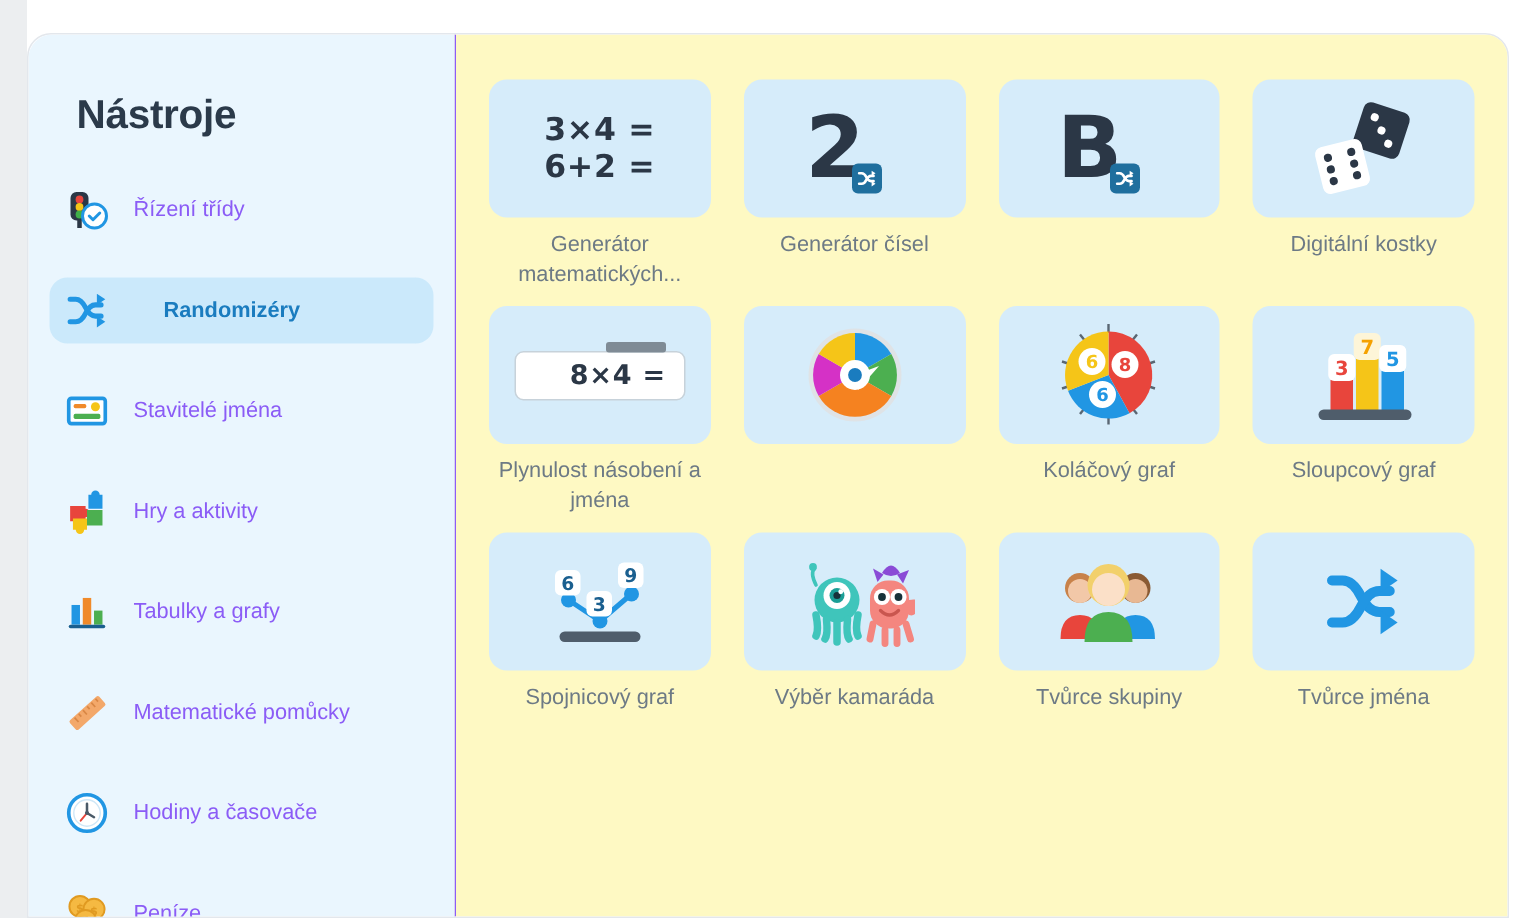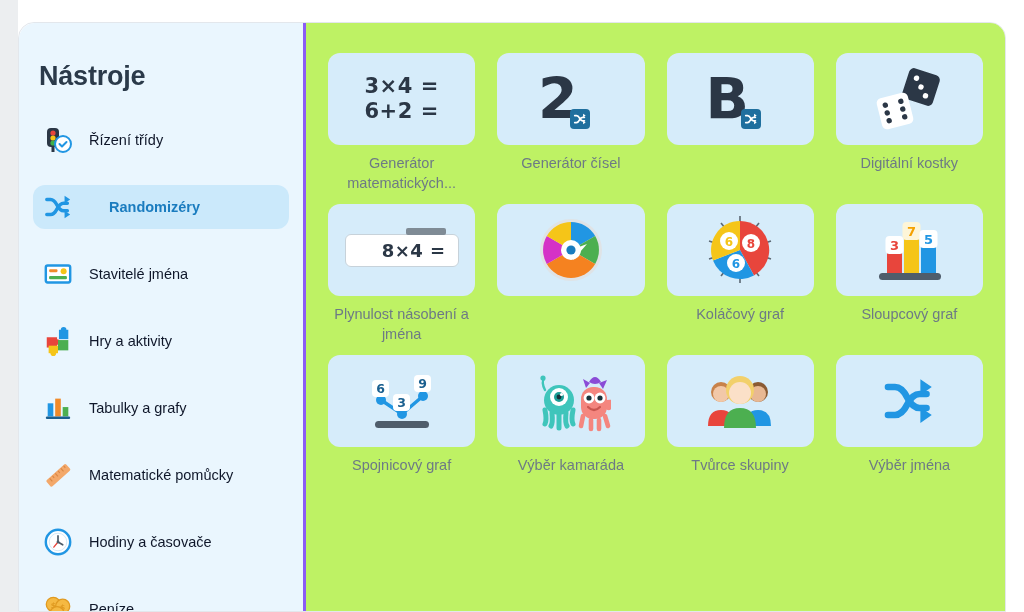--- a/index.html
+++ b/index.html
@@ -53,21 +53,21 @@
     border-top-left-radius: 16px;
     padding: 26px 0 0 0;
     position: relative;
   }
 
   #sidebar-title {
     font-size: 27px;
     font-weight: bold;
     color: #2b3a4a;
     letter-spacing: -0.2px;
-    padding: 12px 0 0 20px;
+    padding: 12px 0 0 32px;
     margin-bottom: 26px;
   }
 
   .nav-item {
     display: flex;
     align-items: center;
     height: 44px;
     margin: 0 14px 23px 14px;
     padding-left: 8px;
     border-radius: 12px;
@@ -81,34 +81,34 @@
     width: 34px;
     height: 34px;
     flex: 0 0 34px;
     margin-right: 14px;
     display: flex;
     align-items: center;
     justify-content: center;
   }
   .nav-label {
     font-size: 14.5px;
-    color: #0f172a;
+    color: #8b5cf6;
     white-space: nowrap;
   }
   .nav-item.active .nav-label {
     color: #1a7cbf;
     font-weight: bold;
   }
 
   
   #content {
     flex: 1;
-    background: #bef264;
+    background: #fef9c3;
     padding: 30px 22px 12px 22px;
-    border-left: 3px solid #8b5cf6;
+    border-left: 1px solid #8b5cf6;
   }
 
   #card-grid {
     display: grid;
     grid-template-columns: repeat(4, 1fr);
     column-gap: 22px;
     row-gap: 4px;
   }
 
   .tool-card {
@@ -543,18 +543,18 @@
         <div class="tool-thumb">
           <svg width="64" height="56" viewBox="0 0 32 32">
             <g stroke="#2196e3" stroke-width="3.8" fill="none" stroke-linecap="round" stroke-linejoin="round">
               <path d="M4 8 h4 c3 0 5 2 7 6 s4 6 7 6 h4"></path>
               <path d="M4 24 h4 c3 0 5 -2 7 -6 s4 -6 7 -6 h4"></path>
             </g>
             <path d="M22.5 3.5 l6.5 4.5 l-6.5 4.5 z" fill="#2196e3"></path>
             <path d="M22.5 19.5 l6.5 4.5 l-6.5 4.5 z" fill="#2196e3"></path>
           </svg>
         </div>
-        <div class="tool-label">Výběr jména</div>
+        <div class="tool-label">Tvůrce jména</div>
       </div>
 
     </div>
   </div>
 </div>
 
 </body></html>

